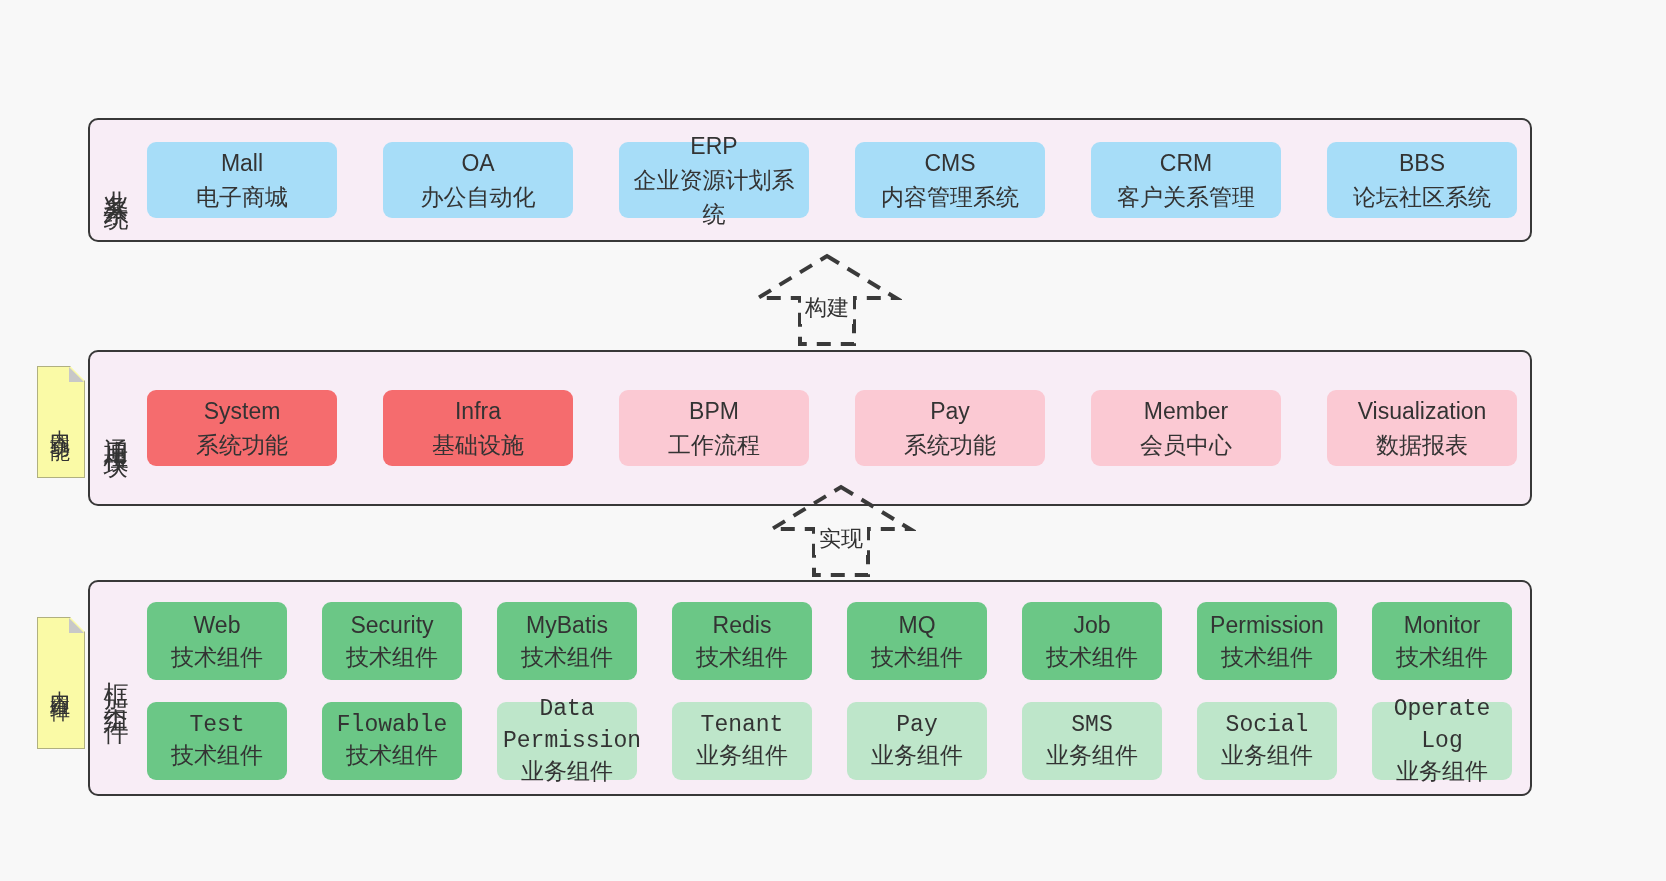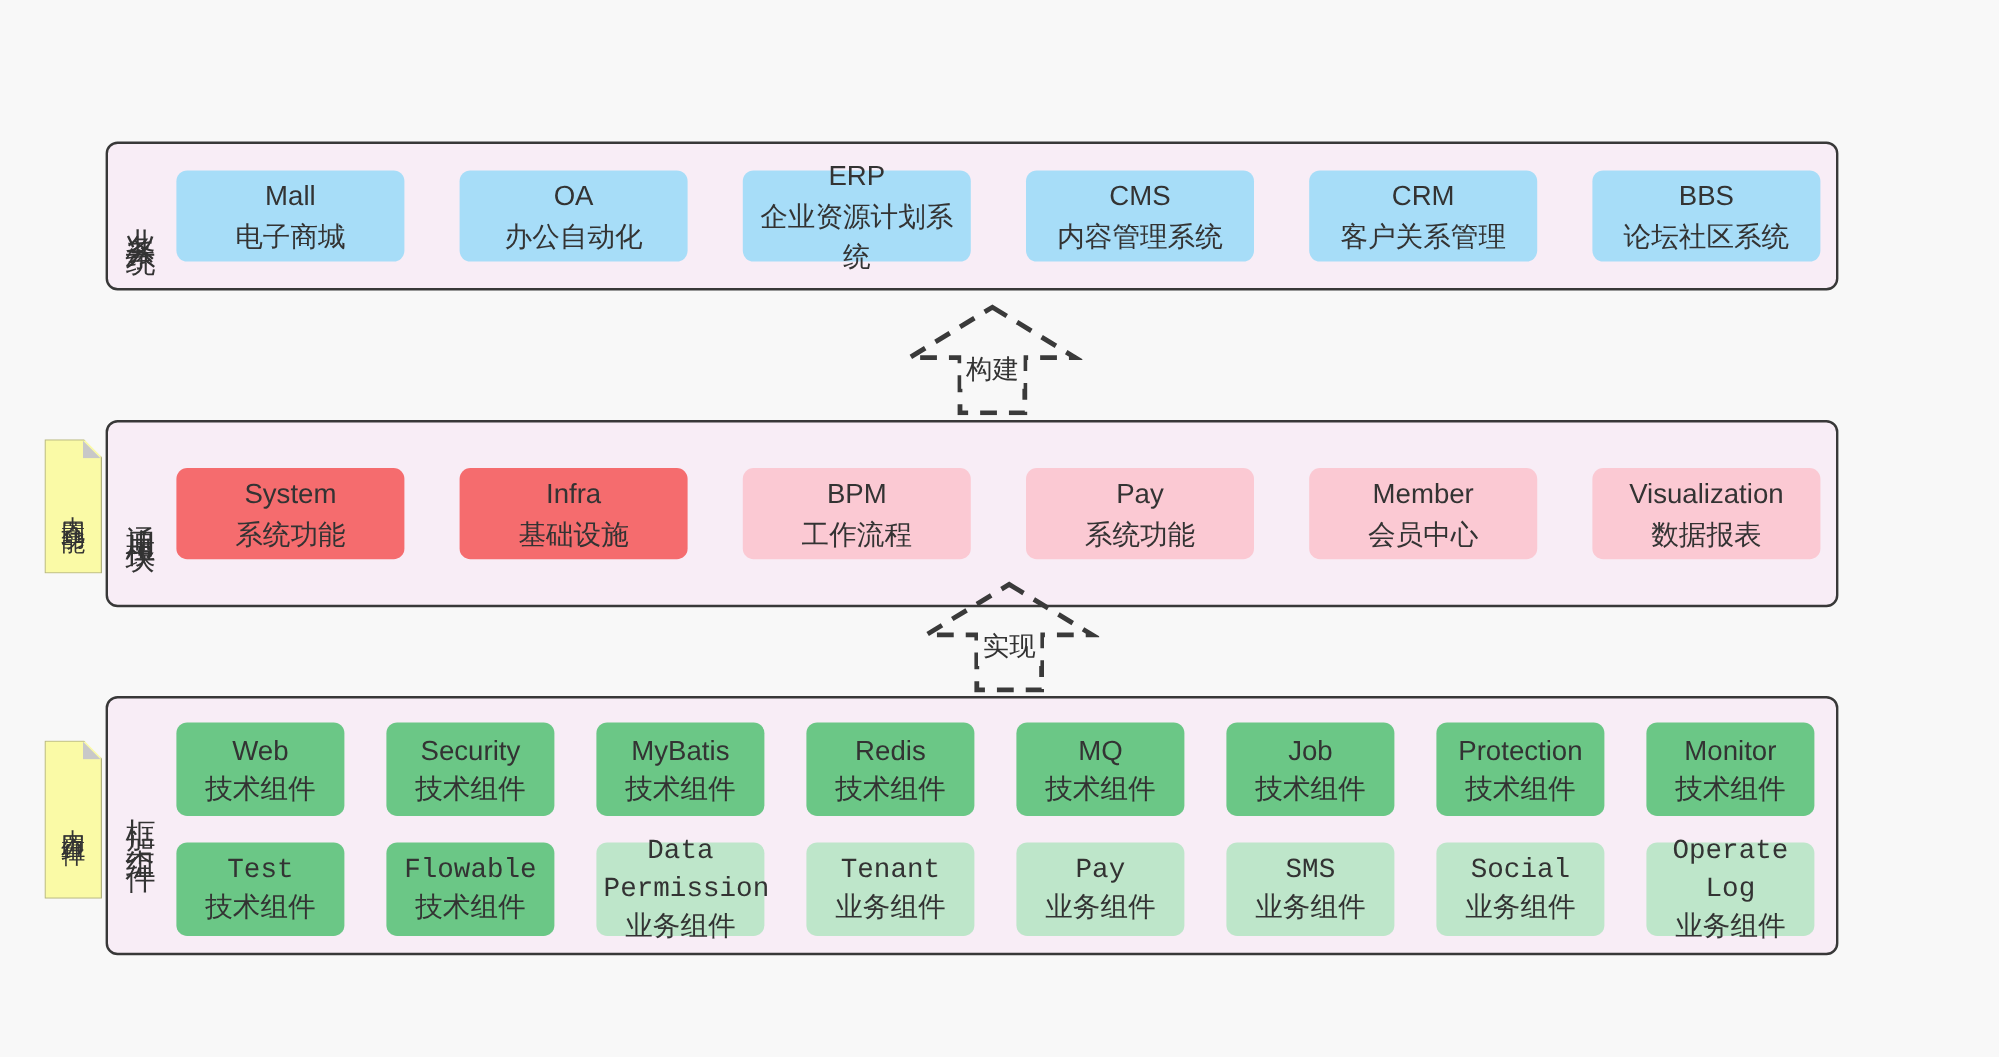--- a/index.html
+++ b/index.html
@@ -198,21 +198,21 @@
       </div>
       <div class="box v-green">
         <div>MQ</div>
         <div>技术组件</div>
       </div>
       <div class="box v-green">
         <div>Job</div>
         <div>技术组件</div>
       </div>
       <div class="box v-green">
-        <div>Protection</div>
+        <div>Permission</div>
         <div>技术组件</div>
       </div>
       <div class="box v-green">
         <div>Monitor</div>
         <div>技术组件</div>
       </div>
     </div>
     <div class="crow" id="crow-2">
       <div class="box v-green">
         <div>Test</div>

